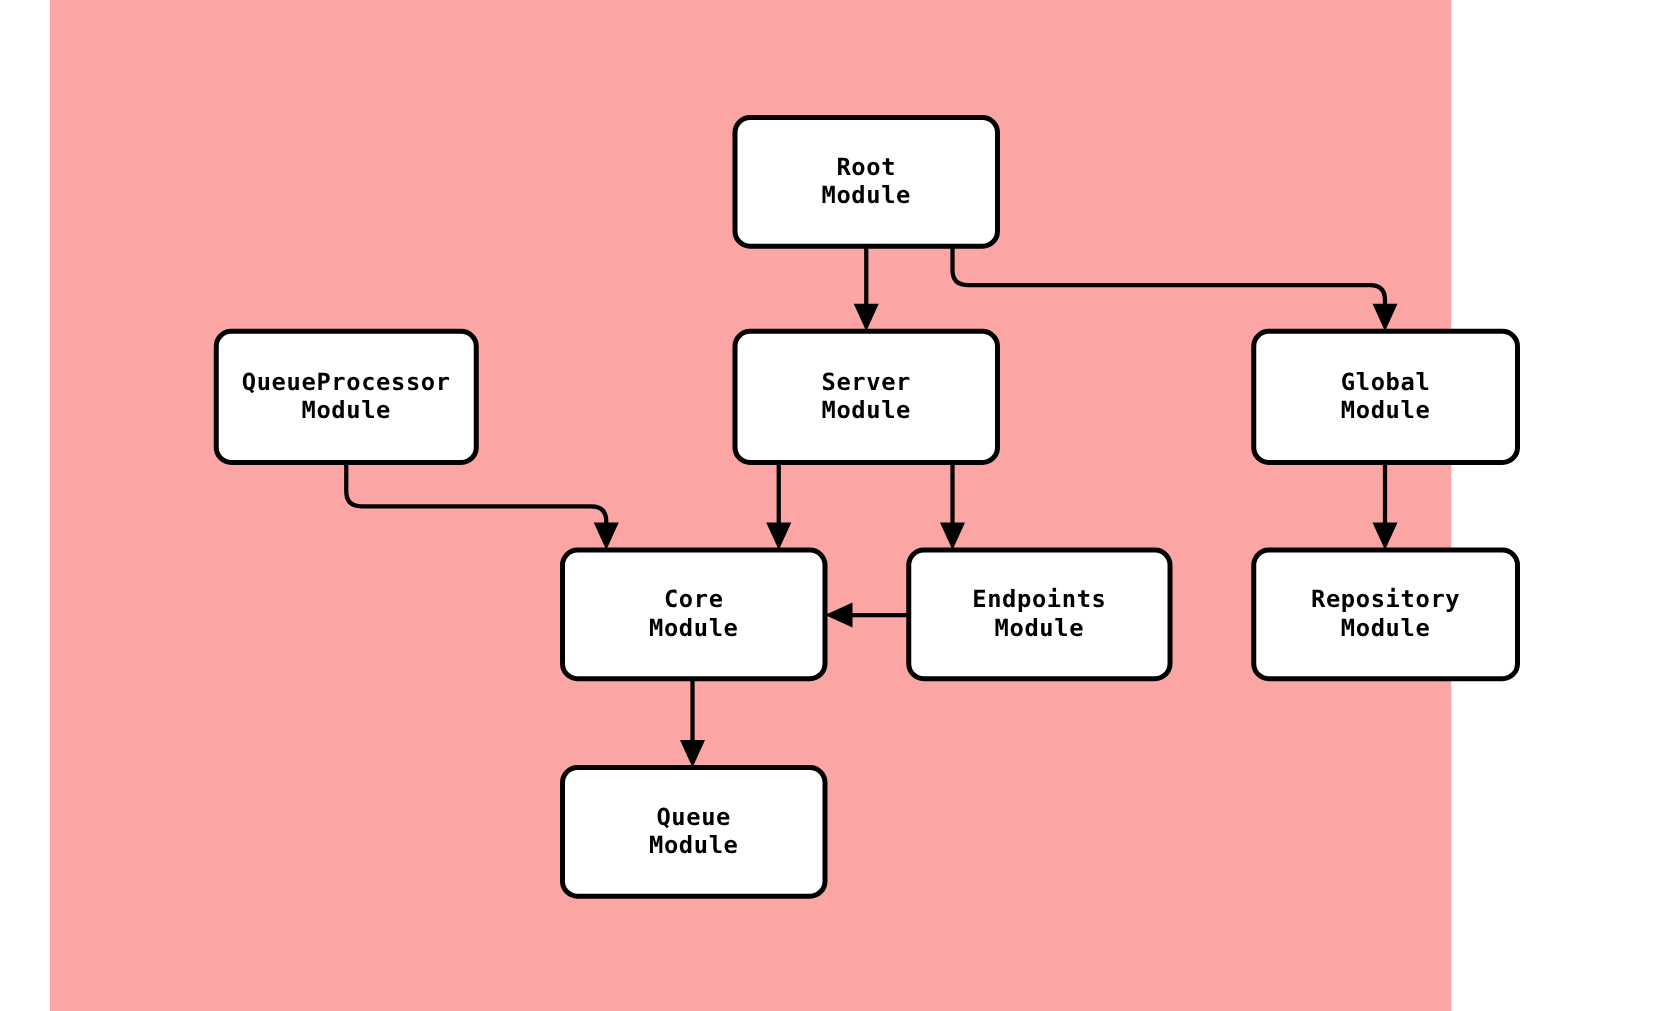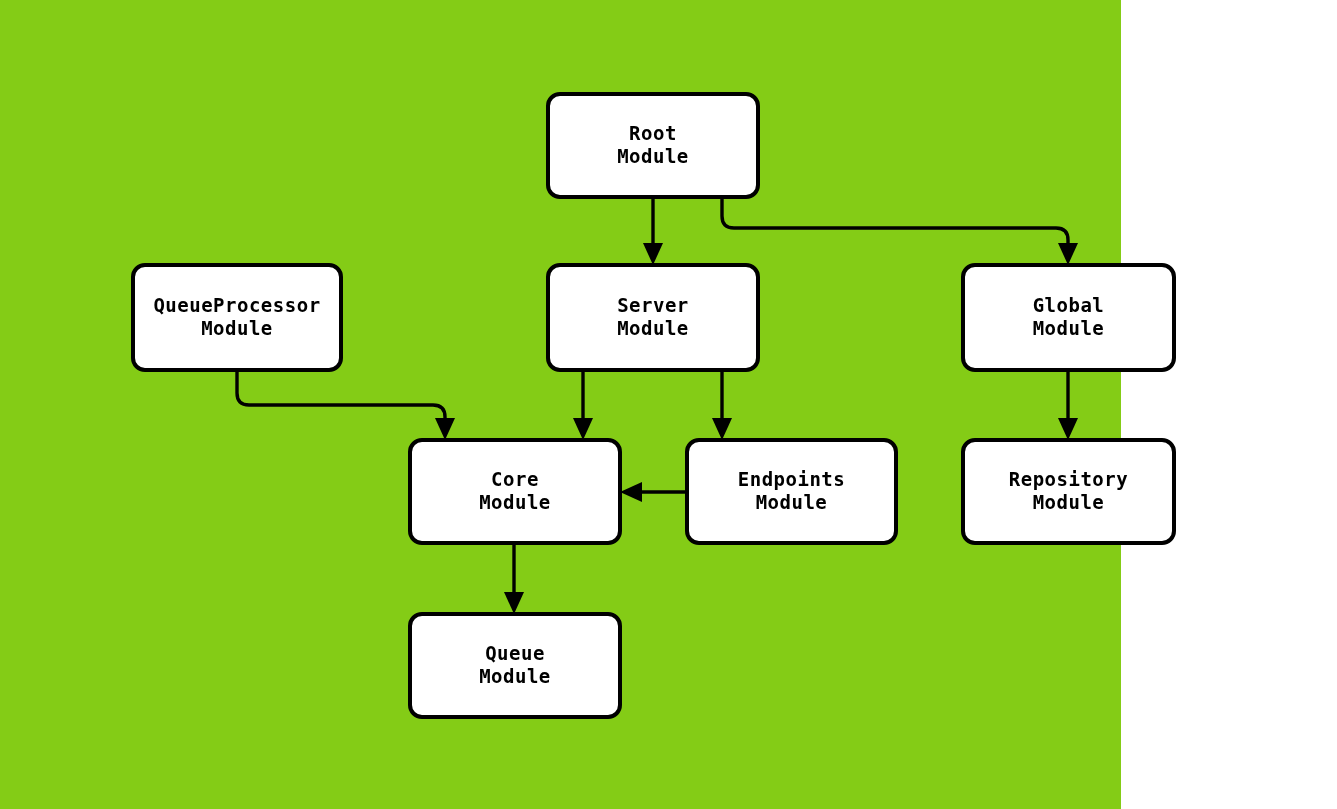--- a/index.html
+++ b/index.html
@@ -11,21 +11,22 @@
   body {
     width: 1337px;
     height: 809px;
     font-family: "DejaVu Sans Mono", "Liberation Mono", monospace;
     overflow: hidden;
   }
   #diagram-canvas {
     position: relative;
     width: 1121px;
     height: 809px;
-    background: #84cc16;
+    background: #fca5a5;
+    margin-left: 40px;
   }
   svg.diagram-svg {
     position: absolute;
     top: 0;
     left: 0;
     width: 1337px;
     height: 809px;
     display: block;
   }
   .node-box {

